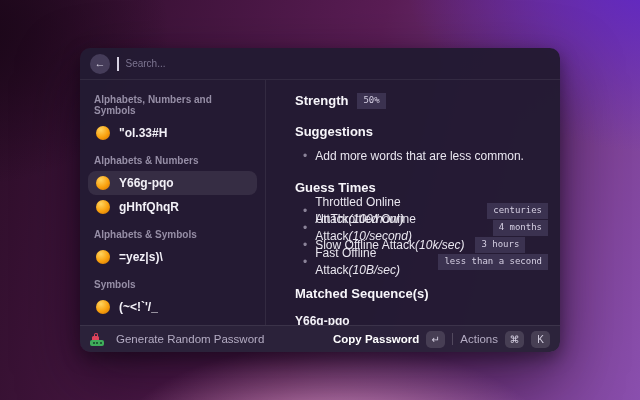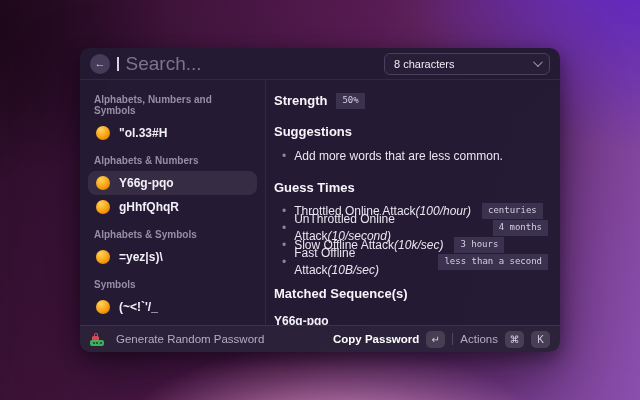--- a/index.html
+++ b/index.html
@@ -25,31 +25,31 @@
   }
 
   
   .topbar { height:32px; flex:0 0 32px; display:flex; align-items:center;
     gap:7px; padding:0 10px; border-bottom:1px solid rgba(255,255,255,0.07); }
   .back-btn { width:20px; height:20px; border-radius:50%; background:#453c59;
     color:#d9d4e4; font-size:11px; line-height:1; display:flex; align-items:center;
     justify-content:center; cursor:pointer; flex:0 0 auto; }
   .caret { width:1.5px; height:14px; background:#d7d2e2; flex:0 0 auto; }
   .search { flex:1; background:transparent; border:none; outline:none;
-    color:#ece9f2; font-size:19px; font-family:"Liberation Sans",sans-serif; }
+    color:#ece9f2; font-size:10px; font-family:"Liberation Sans",sans-serif; }
   .search::placeholder { color:#7c7490; }
   .dropdown { width:166px; height:22px; flex:0 0 auto; display:flex; align-items:center;
     justify-content:space-between; padding:0 9px; border:1px solid #4a415f;
     border-radius:6px; background:rgba(255,255,255,0.02); font-size:11px;
     color:#efecf5; cursor:pointer; }
   .chev { width:7px; height:7px; border-right:1.5px solid #a59dba;
     border-bottom:1.5px solid #a59dba; transform:rotate(45deg) translateY(-2px); }
 
   
-  .main { flex:1 1 auto; display:flex; min-height:0; }
+  .main { flex:1 1 auto; display:flex; min-height:0;gap:21px; }
   .sidebar { width:186px; flex:0 0 186px; border-right:1px solid rgba(255,255,255,0.07);
     padding:4px 8px; overflow:hidden; }
   .group-label { font-size:10px; font-weight:700; color:#968ea6; margin:10px 6px 5px; }
   .item { display:flex; align-items:center; gap:9px; padding:5px 8px;
     border-radius:8px; font-size:12px; font-weight:600; color:#f2f0f7; cursor:pointer; }
   .item.selected { background:rgba(255,255,255,0.085); }
   .ball { width:14px; height:14px; border-radius:50%; flex:0 0 auto;
     background: radial-gradient(circle at 35% 28%, #ffd35e 0%, #f9a00d 55%, #c96f05 100%); }
 
   .detail { flex:1 1 auto; padding:8px 12px 0 8px; overflow:hidden; }
@@ -95,24 +95,20 @@
 
 <div class="desktop">
   <div class="window">
 
     <div class="topbar">
       <div class="back-btn">
         <span>←</span>
       </div>
       <div class="caret"></div>
       <input class="search" type="text" placeholder="Search..." style="">
-      <div class="dropdown">
-        <span>8 characters</span>
-        <span class="chev"></span>
-      </div>
     </div>
 
     <div class="main">
 
       <div class="sidebar">
         <div class="group-label">Alphabets, Numbers and Symbols</div>
         <div class="item">
           <span class="ball"></span>
           <span>"ol.33#H</span>
         </div>

